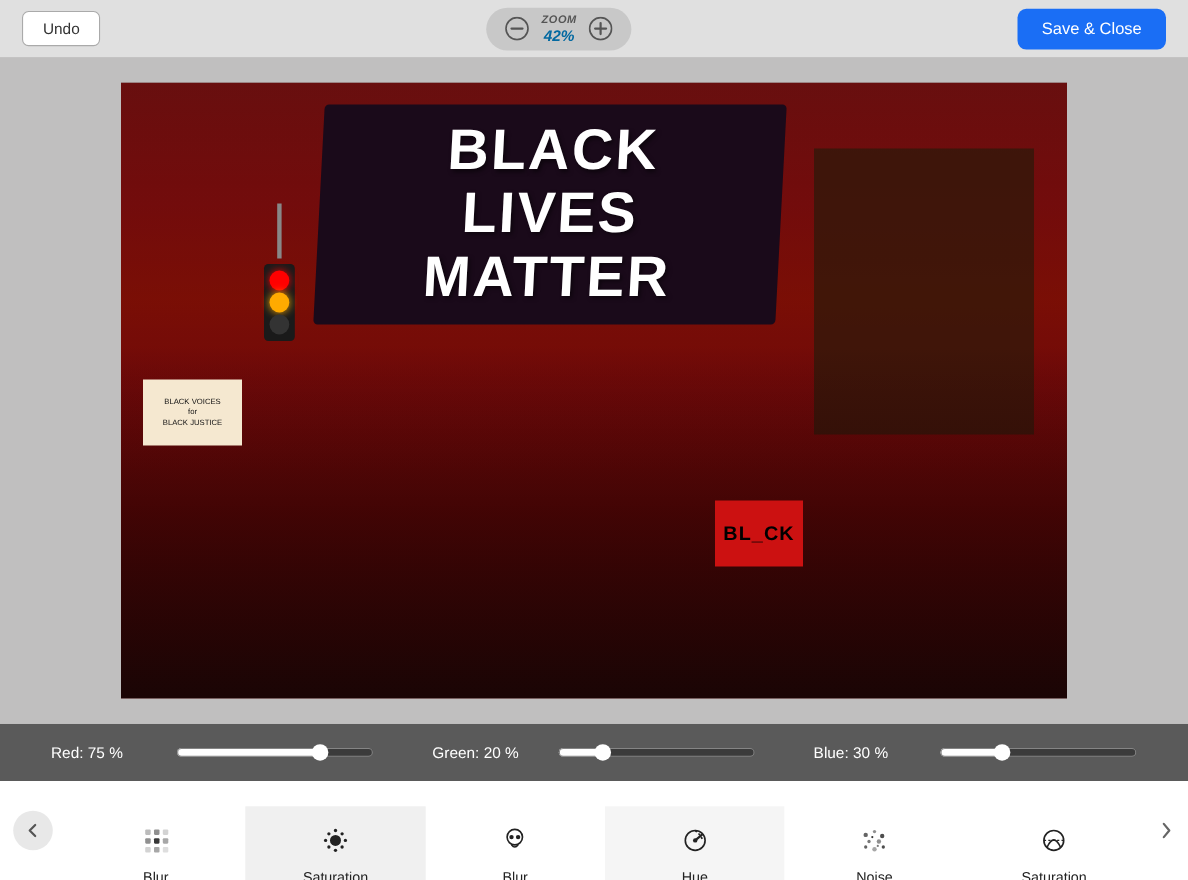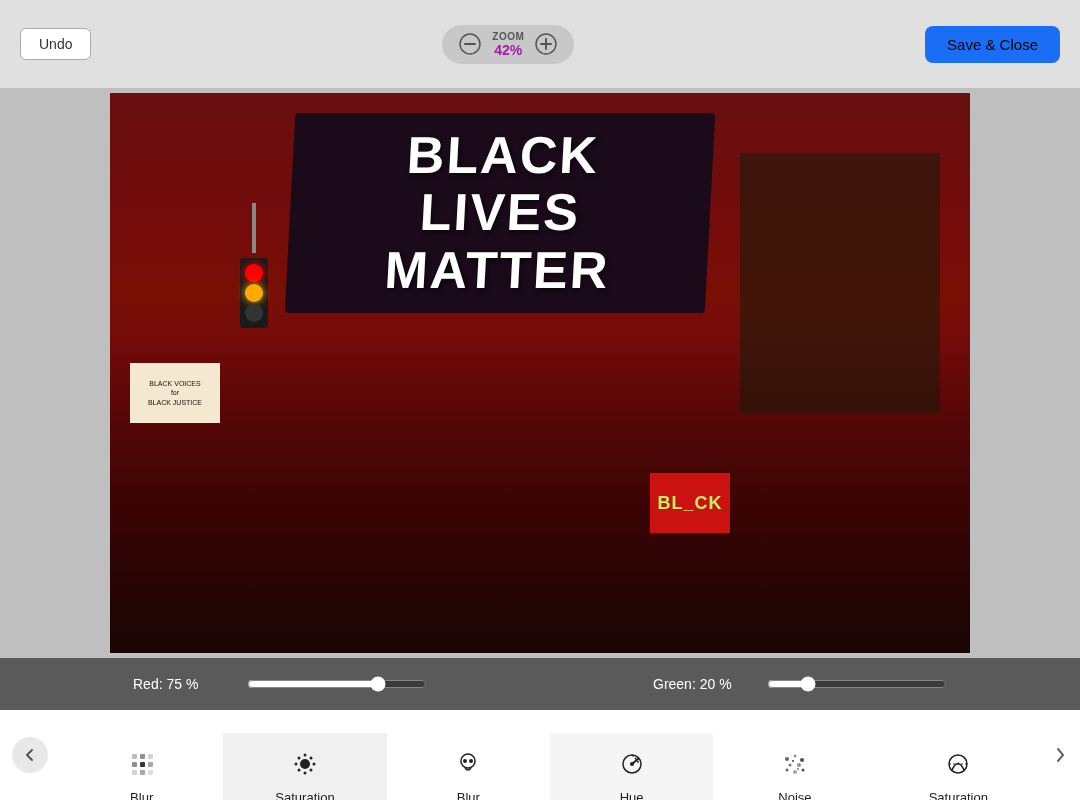--- a/index.html
+++ b/index.html
@@ -8,21 +8,21 @@
       height: 800px;
       background: #d0d0d0;
       font-family: -apple-system, BlinkMacSystemFont, 'Segoe UI', sans-serif;
       overflow: hidden;
       display: flex;
       flex-direction: column;
     }
 
     
     .top-bar {
-      height: 88px;
+      height: 52px;
       background: #e0e0e0;
       display: flex;
       align-items: center;
       justify-content: space-between;
       padding: 0 20px;
       flex-shrink: 0;
     }
     .undo-btn {
       background: white;
       border: 1px solid #aaa;
@@ -47,35 +47,36 @@
       font-size: 18px;
       color: #555;
       display: flex;
       align-items: center;
       justify-content: center;
       width: 24px;
       height: 24px;
     }
     .zoom-label {
       text-align: center;
+      font-style: italic;
     }
     .zoom-label .zoom-text {
       font-size: 10px;
       font-weight: 600;
       color: #555;
       letter-spacing: 0.5px;
     }
     .zoom-label .zoom-value {
       font-size: 14px;
       font-weight: 600;
-      color: #a21caf;
+      color: #0369a1;
     }
     .save-close-btn {
       background: #1a6ef5;
-      color: #000000;
+      color: #ffffff;
       border: none;
       border-radius: 8px;
       padding: 10px 22px;
       font-size: 15px;
       font-weight: 500;
       cursor: pointer;
     }
 
     
     .image-area {
@@ -194,21 +195,21 @@
     .blm-sign {
       position: absolute;
       bottom: 120px;
       right: 240px;
       width: 80px;
       height: 60px;
       background: #cc1111;
       display: flex;
       align-items: center;
       justify-content: center;
-      color: #bef264;
+      color: #000000;
       font-weight: 900;
       font-size: 18px;
       letter-spacing: 1px;
     }
     
     .small-sign {
       position: absolute;
       top: 270px;
       left: 20px;
       width: 90px;
@@ -391,20 +392,24 @@
 </div>
 
 <div class="rgb-bar">
   <div class="slider-group">
     <span class="slider-label">Red: 75 %</span>
     <input type="range" min="0" max="100" value="75" style="width: 180px; accent-color: white;">
   </div>
   <div class="slider-group">
     <span class="slider-label">Green: 20 %</span>
     <input type="range" min="0" max="100" value="20" style="width: 180px; accent-color: white;">
+  </div>
+  <div class="slider-group">
+    <span class="slider-label">Blue: 30 %</span>
+    <input type="range" min="0" max="100" value="30" style="width: 180px; accent-color: white;">
   </div>
 </div>
 
 <div class="tools-bar">
   <button class="back-btn">
     <div class="back-circle">
       <svg width="18" height="18" viewBox="0 0 18 18" fill="none">
         <path d="M11 4L6 9l5 5" stroke="#555" stroke-width="2" stroke-linecap="round" stroke-linejoin="round"></path>
       </svg>
     </div>

